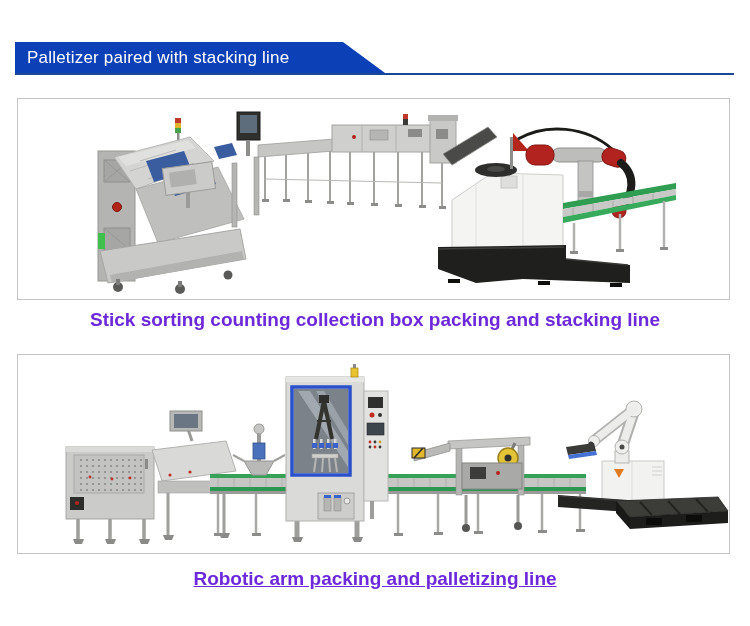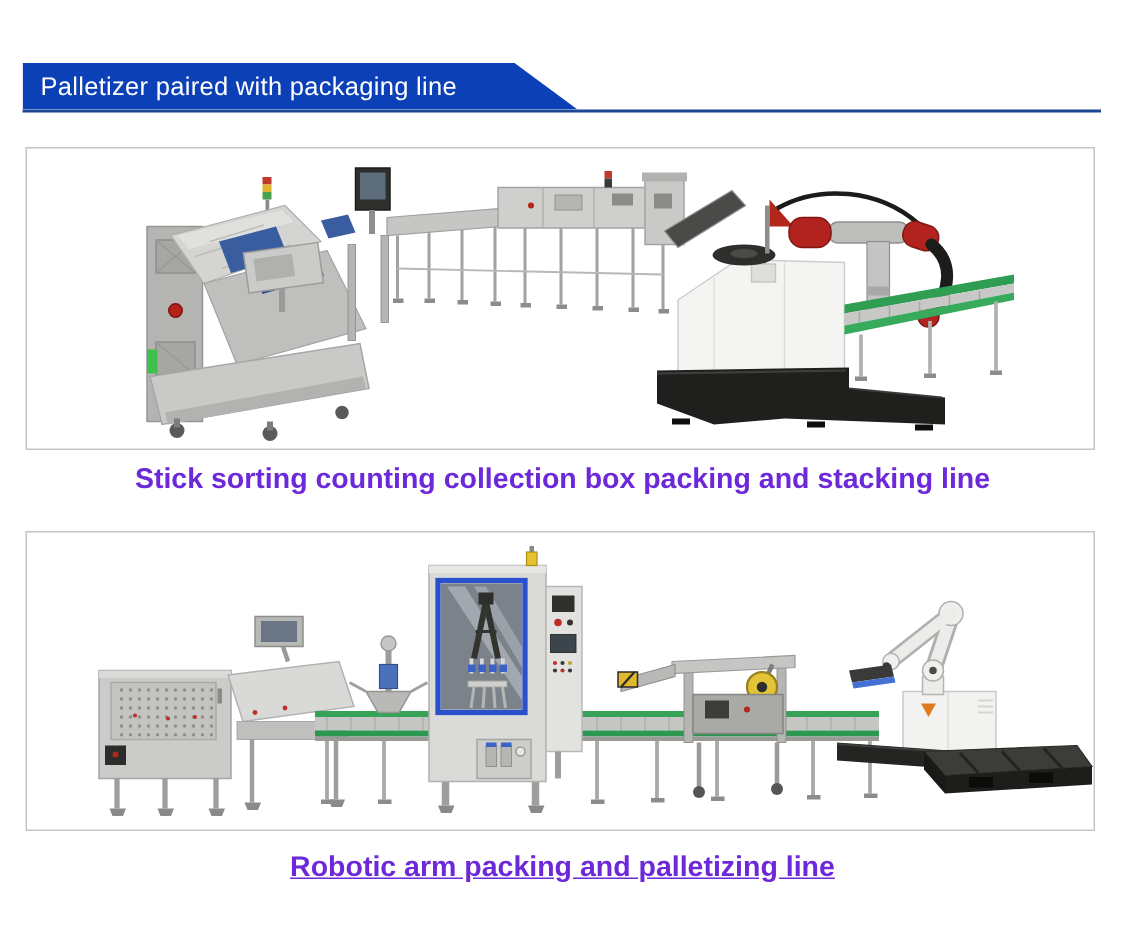--- a/index.html
+++ b/index.html
@@ -23,21 +23,21 @@
   .caption-2{top:568px;text-decoration:underline;}
 </style>
 </head>
 <body>
 
 <div class="page">
 
   <header>
     <div class="banner-underline"></div>
     <div class="banner">
-      <span class="banner-title">Palletizer paired with packaging line</span>
+      <span class="banner-title">Palletizer paired with stacking line</span>
     </div>
   </header>
 
   <figure class="photo-box photo-1" role="img" aria-label="Photo of stick sorting counting collection box packing and stacking line">
     <svg viewBox="0 0 711 200" xmlns="http://www.w3.org/2000/svg">
 
       <g>
 
         <rect x="157" y="19" width="6" height="5" fill="#c0392b"></rect>
         <rect x="157" y="24" width="6" height="5" fill="#e0b32e"></rect>

